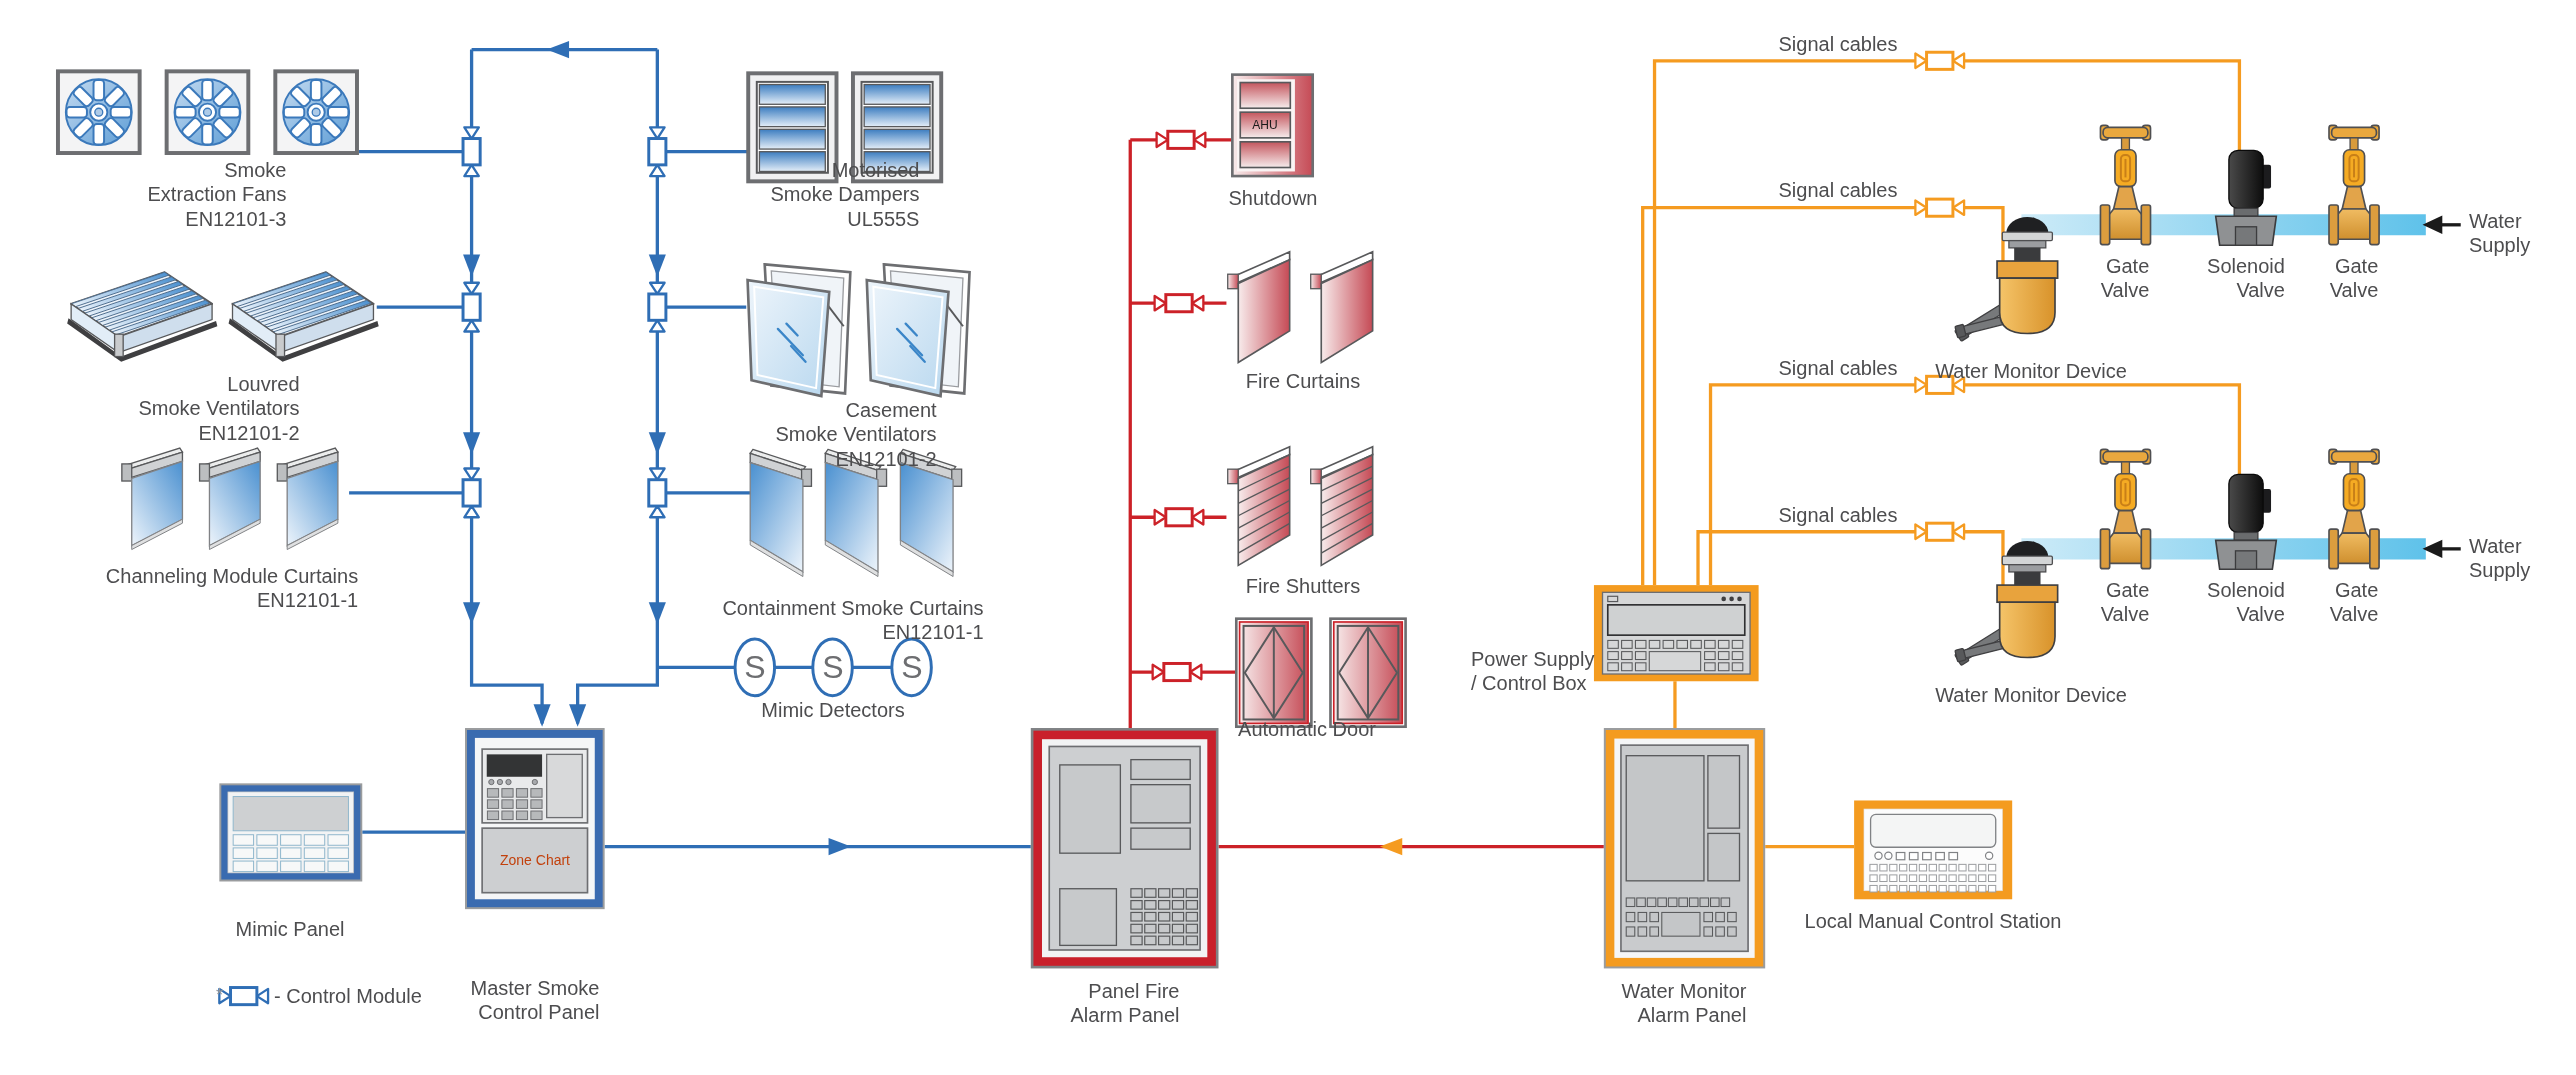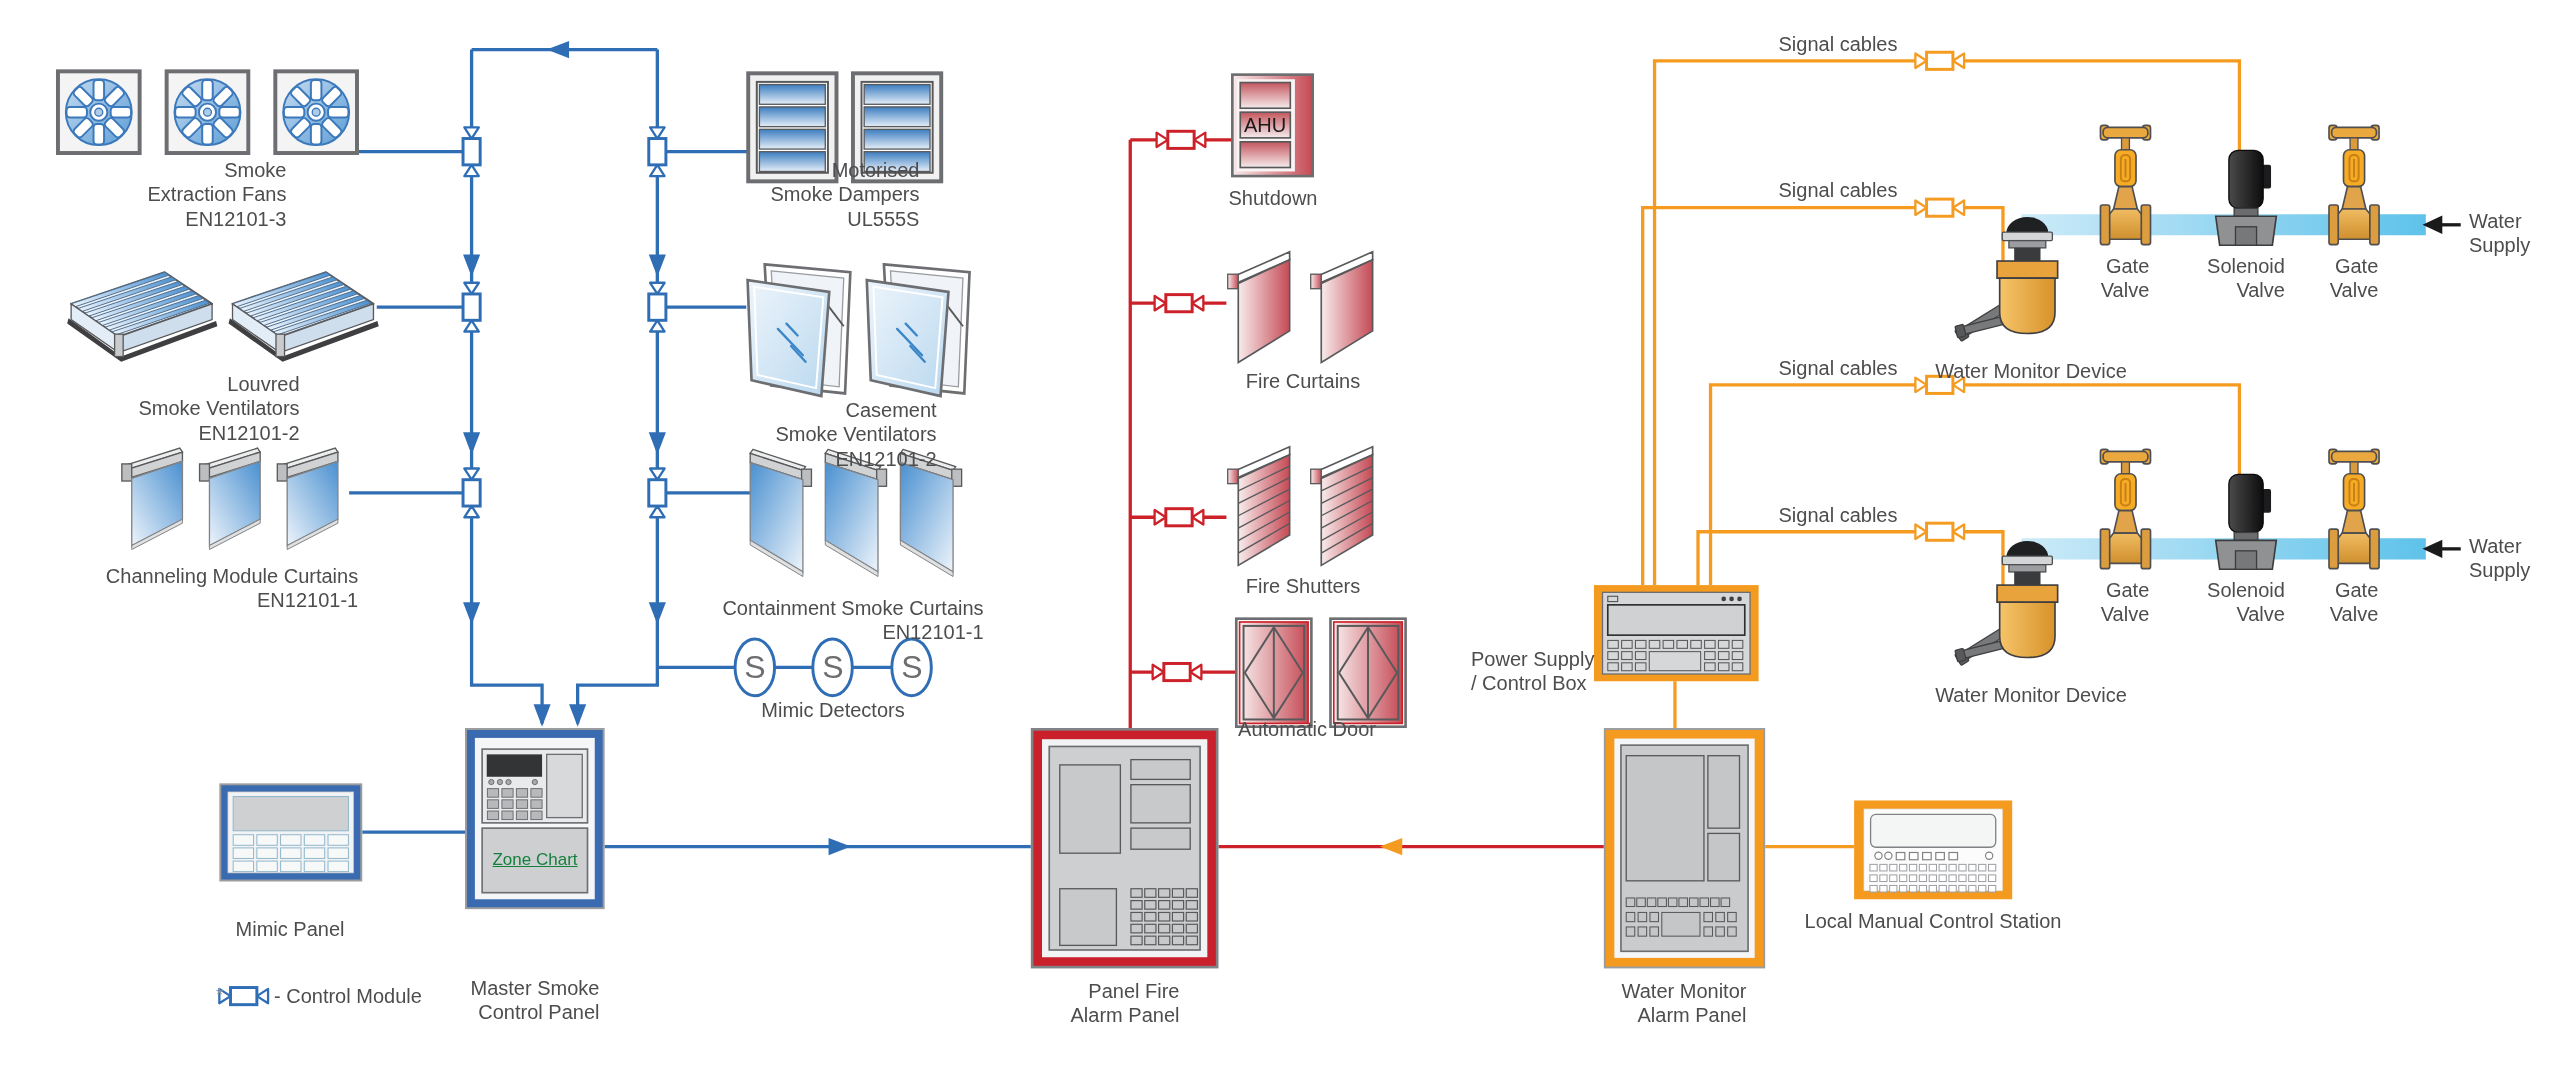--- a/index.html
+++ b/index.html
@@ -5,22 +5,22 @@
   html,body{margin:0;padding:0;background:#fff;}
   .canvas{position:relative;width:2576px;height:1076px;background:#fff;overflow:hidden;
           font-family:"Liberation Sans",sans-serif;}
   .layer{position:absolute;left:0;top:0;}
   .lbl{position:absolute;transform:translateX(-50%);text-align:right;
        font:20px/24.4px "Liberation Sans",sans-serif;color:#4d4d4f;white-space:nowrap;}
   .lbl-l{position:absolute;text-align:left;font:20px/24.4px "Liberation Sans",sans-serif;
        color:#4d4d4f;white-space:nowrap;}
   .ctr{position:absolute;transform:translate(-50%,-50%);white-space:nowrap;
        font-family:"Liberation Sans",sans-serif;}
-  .zone{font-size:17px;color:#15803d;text-decoration:underline;}
-  .ahu{font-size:20px;color:#1a1a1a;}
+  .zone{font-size:14px;color:#c2410c;}
+  .ahu{font-size:12px;color:#1a1a1a;}
   .det{font-size:32px;color:#6d6e71;}
   .star{font-size:18.4px;color:#939598;}
 </style>
 </head>
 <body>
 
 <div class="canvas">
 
 <svg class="layer" width="2576" height="1076" viewBox="0 0 3911 1633">
   <defs>

